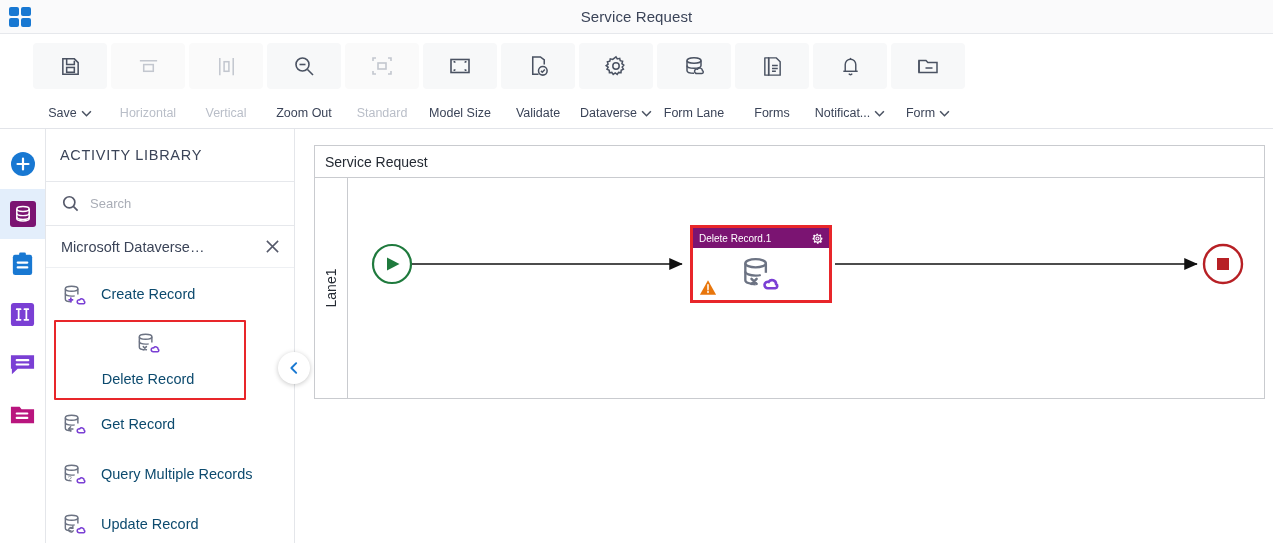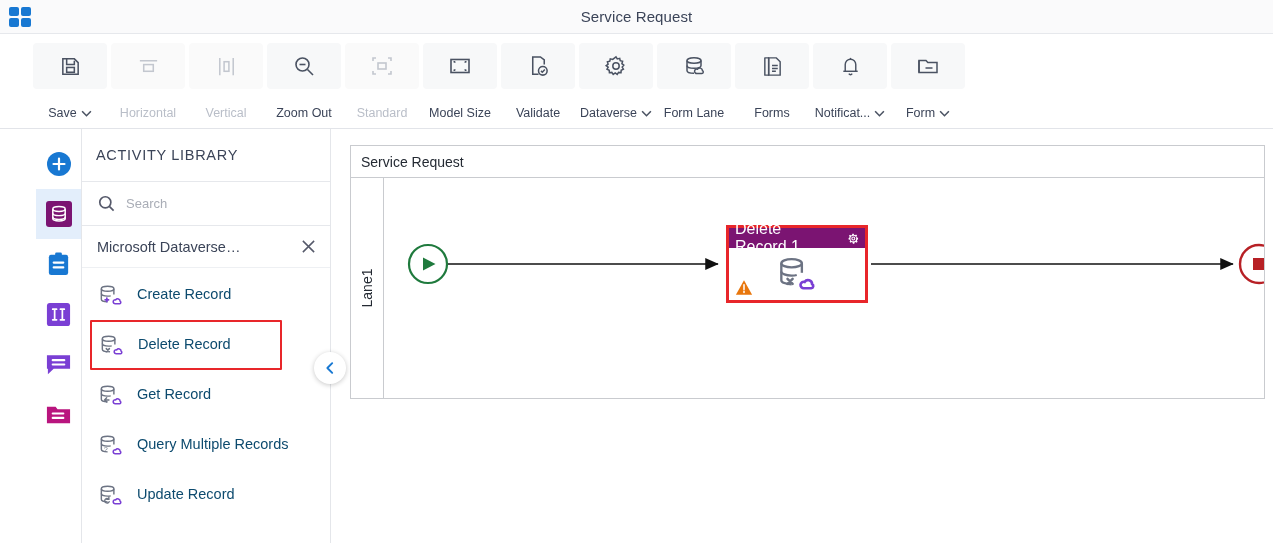--- a/index.html
+++ b/index.html
@@ -55,21 +55,21 @@
     margin-top: 17px;
     font-size: 12.5px; color: #3b4458;
     display: flex; align-items: center; gap: 4px;
     white-space: nowrap;
   }
   .tb-item.disabled .tb-label { color: #b9bec8; }
   .tb-item.disabled svg { stroke: #c3c7cf; }
   .caret { width: 11px; height: 7px; display: inline-block; }
 
   
-  .body-area { display: flex; height: 414px; padding-left: 36px; }
+  .body-area { display: flex; height: 414px; }
 
   
   .rail {
     width: 46px; background: #ffffff;
     border-right: 1px solid #e4e6ea;
     padding-top: 10px;
     flex-shrink: 0;
   }
   .rail-item {
     height: 50px; display: flex; align-items: center; justify-content: center;
@@ -112,20 +112,21 @@
   .act-item {
     display: flex; align-items: center; gap: 13px;
     padding: 8px 10px 8px 15px;
     cursor: pointer; min-height: 50px;
   }
   .act-item.selected {
     border: 2px solid #e8262a;
     margin: 0 48px 0 8px;
     padding-left: 6px;
     border-radius: 1px;
+    flex-direction: column;
   }
   .act-label { font-size: 14.5px; color: #0c4a6e; line-height: 1.35; }
   .collapse-btn {
     position: absolute; right: -16px; top: 223px;
     width: 32px; height: 32px; border-radius: 50%;
     background: #ffffff; box-shadow: 0 1px 5px rgba(0,0,0,.22);
     display: flex; align-items: center; justify-content: center;
     cursor: pointer; z-index: 5;
   }
 
@@ -160,21 +161,21 @@
     position: absolute; left: 342px; top: 47px;
     width: 142px; height: 78px;
     border: 3px solid #e8262a;
     background: #ffffff;
   }
   .node-header {
     height: 20px; background: #7b1472;
     display: flex; align-items: center; justify-content: space-between;
     padding: 0 5px 0 6px;
   }
-  .node-title { font-size: 16px; color: #ffffff; }
+  .node-title { font-size: 10px; color: #ffffff; }
   .node-body { position: relative; height: 52px; background: #ffffff; }
   .node-icon { position: absolute; left: 44px; top: 5px; }
   .warn-icon { position: absolute; left: 6px; bottom: 4px; }
 
   svg { display: block; }
 </style>
 </head>
 <body>
 
 <div class="titlebar">

